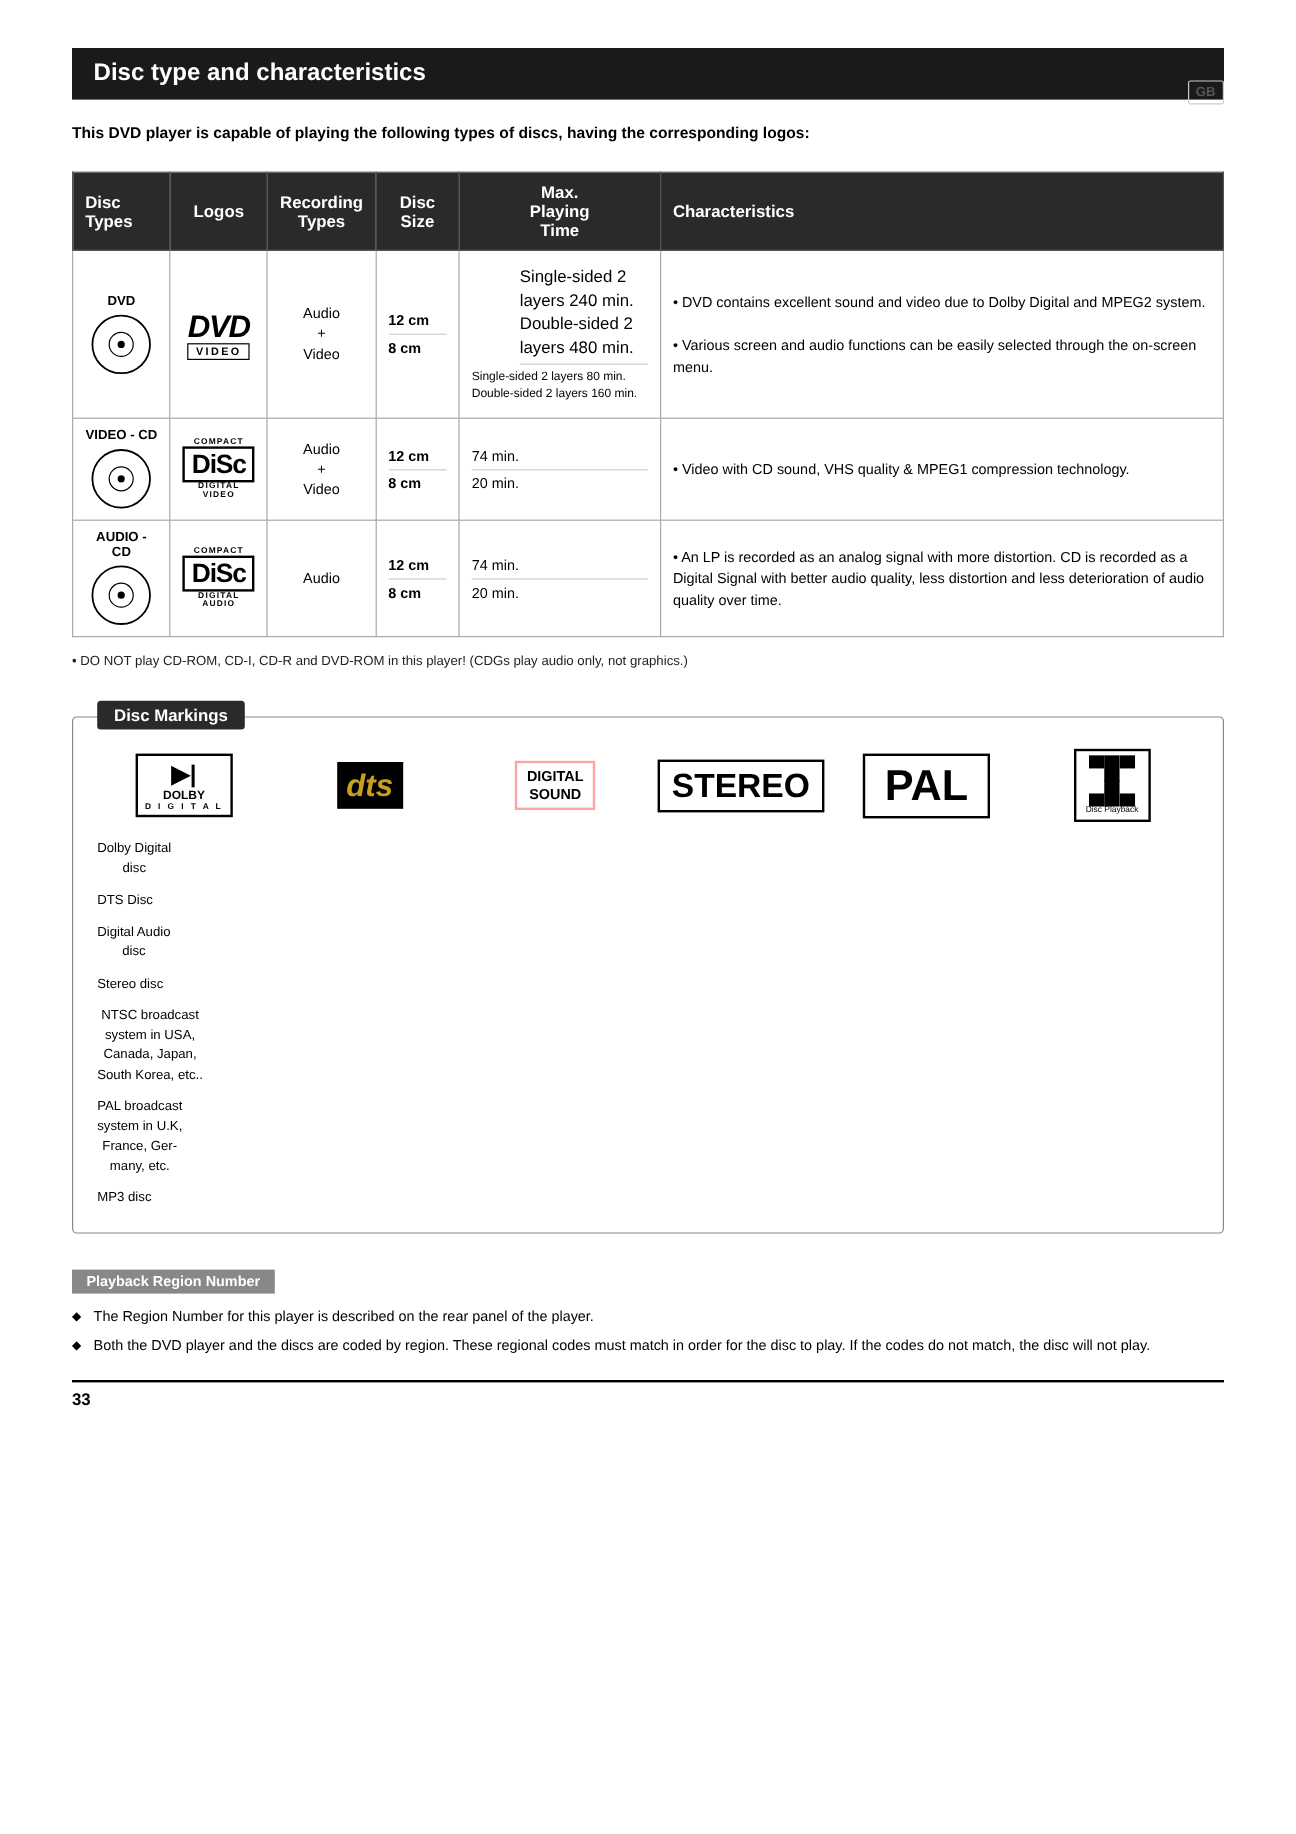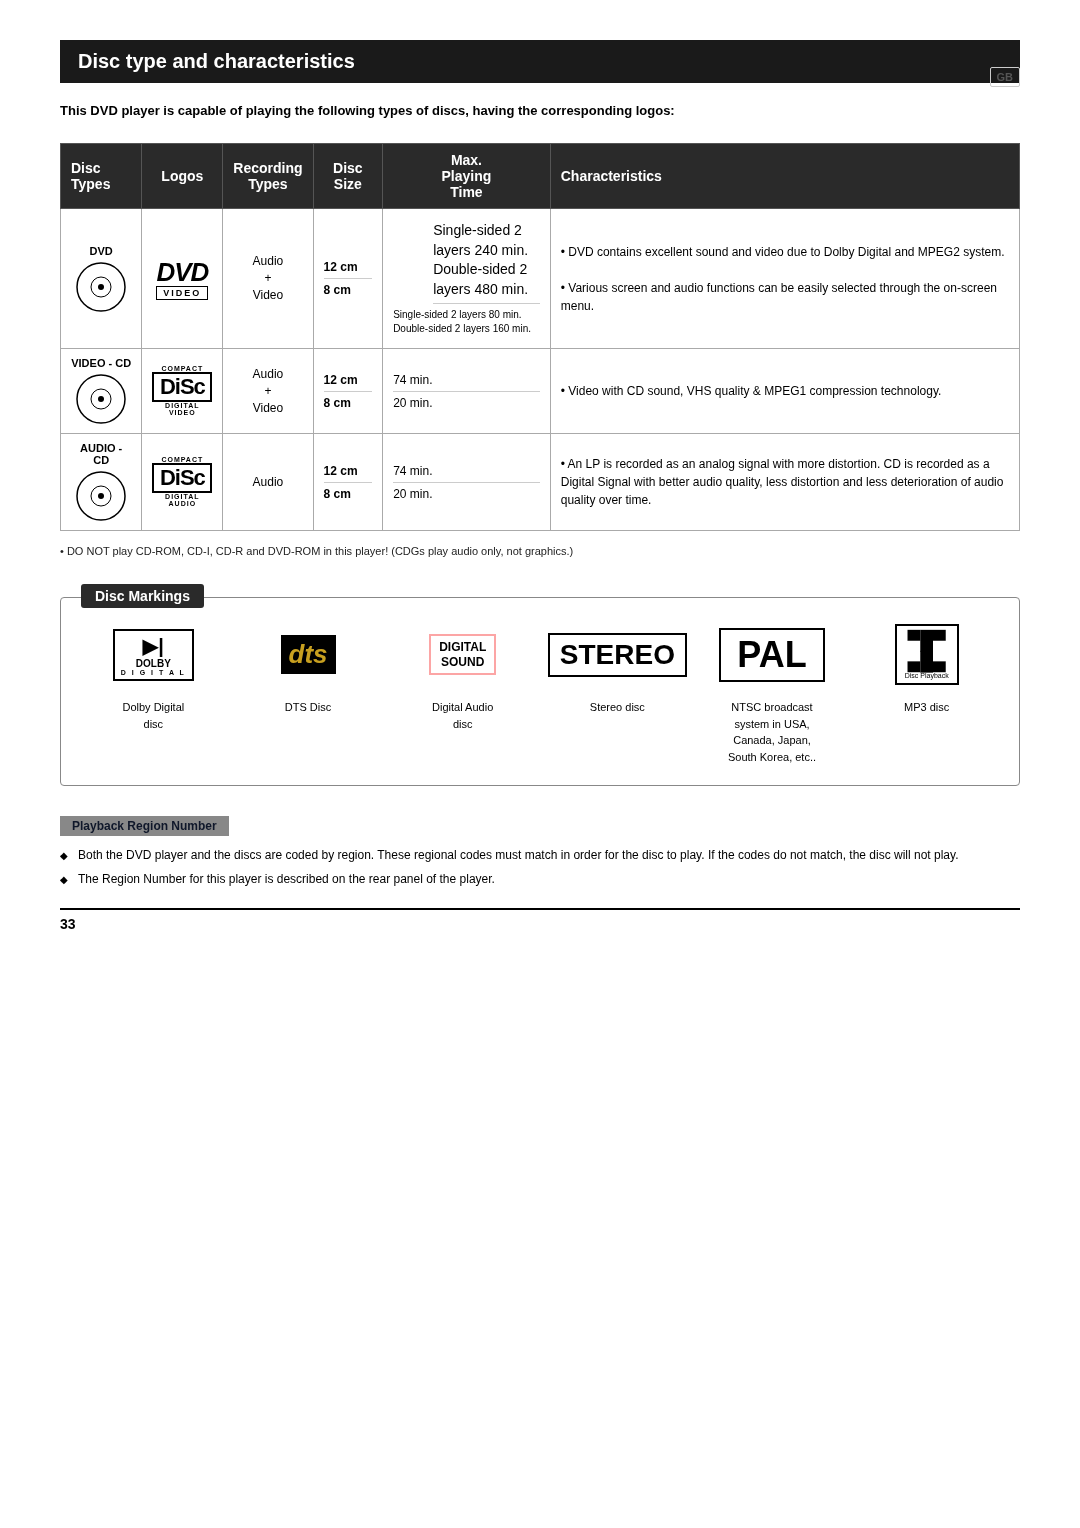--- a/index.html
+++ b/index.html
@@ -272,38 +272,39 @@
     .mp3-logo .mp3-sub {
       font-size: 7px;
       display: block;
     }
 
     .markings-labels-row {
       display: flex;
       align-items: flex-start;
       justify-content: flex-start;
       gap: 10px;
+      flex-direction: column;
     }
 
     .marking-label {
       text-align: center;
       flex: 1;
       font-size: 11px;
       line-height: 1.5;
     }
 
     
     .region-section {
       margin-bottom: 20px;
     }
 
     .region-header {
       display: inline-block;
       background: #888;
-      color: #0f172a;
+      color: #ffffff;
       padding: 3px 12px;
       font-size: 12px;
       font-weight: bold;
       margin-bottom: 10px;
     }
 
     .region-bullets {
       list-style: none;
       padding: 0;
     }
@@ -512,25 +513,26 @@
       </div>
     </div>
   </div>
 
   <div class="markings-labels-row">
     <div class="marking-label">Dolby Digital<br>disc</div>
     <div class="marking-label">DTS Disc</div>
     <div class="marking-label">Digital Audio<br>disc</div>
     <div class="marking-label">Stereo disc</div>
     <div class="marking-label">NTSC broadcast<br>system in USA,<br>Canada, Japan,<br>South Korea, etc..</div>
+    <div class="marking-label">PAL broadcast<br>system in U.K,<br>France, Ger-<br>many, etc.</div>
     <div class="marking-label">MP3 disc</div>
   </div>
 </div>
 
 <div class="region-section">
   <div class="region-header">Playback Region Number</div>
   <ul class="region-bullets">
+    <li>The Region Number for this player is described on the rear panel of the player.</li>
     <li>Both the DVD player and the discs are coded by region. These regional codes must match in order for the disc to play. If the codes do not match, the disc will not play.</li>
-    <li>The Region Number for this player is described on the rear panel of the player.</li>
   </ul>
 </div>
 
 <div class="page-number">33</div>
 
 </body></html>

